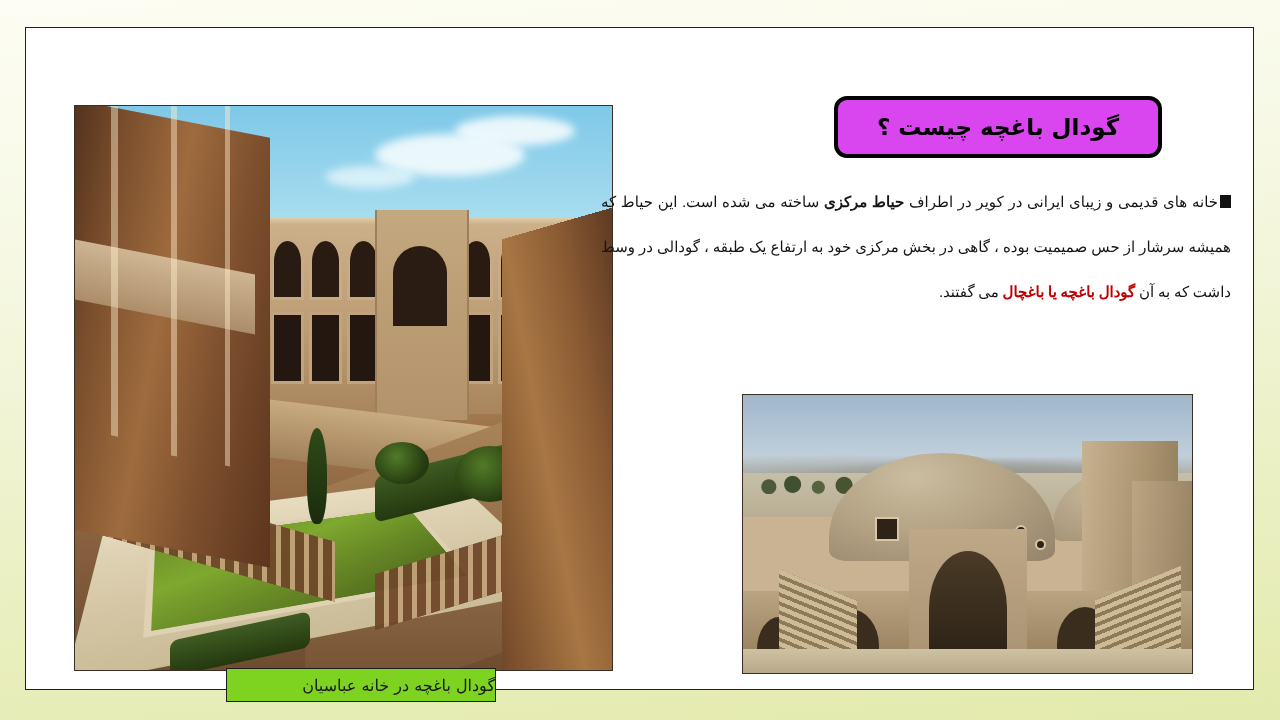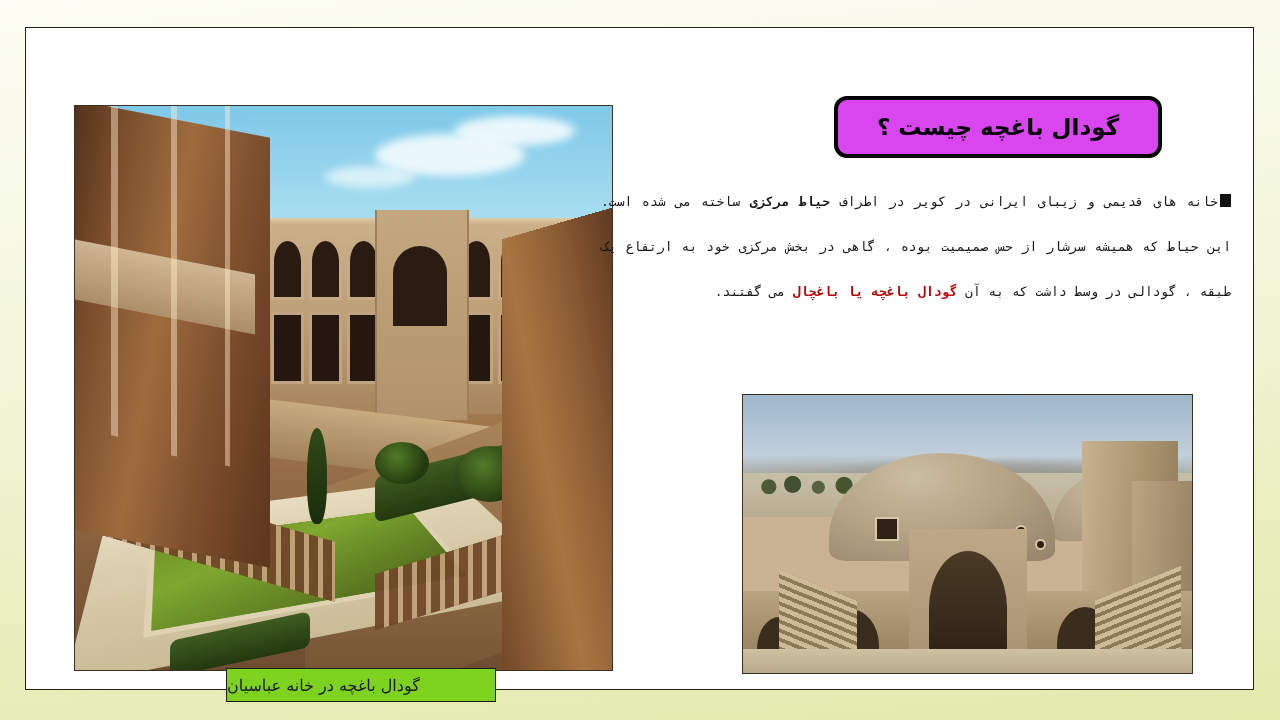--- a/index.html
+++ b/index.html
@@ -52,22 +52,22 @@
   }
 
   
   .body-text {
     position: absolute;
     right: 22px;
     top: 152px;
     width: 630px;
     direction: rtl;
     text-align: justify;
-    font-family: Liberation Mono, monospace;
-    font-size: 13px;
+    font-family: Liberation Serif, serif;
+    font-size: 15px;
     line-height: 45px;
     color: #161616;
   }
   .body-text .bullet-sq {
     display: inline-block;
     width: 11px;
     height: 13px;
     background: #111111;
     vertical-align: -1px;
     margin-left: 2px;
@@ -338,21 +338,21 @@
     position: absolute;
     left: 200px;
     top: 640px;
     width: 270px;
     height: 34px;
     background: #7ed321;
     border: 1.5px solid #1d1d1d;
     box-sizing: border-box;
     display: flex;
     align-items: center;
-    justify-content: flex-start;
+    justify-content: flex-end;
   }
   .caption-text {
     direction: rtl;
     font-family: "DejaVu Serif", "Liberation Serif", serif;
     font-size: 16px;
     color: #1a1a1a;
     white-space: nowrap;
   }
 </style>
 </head>

